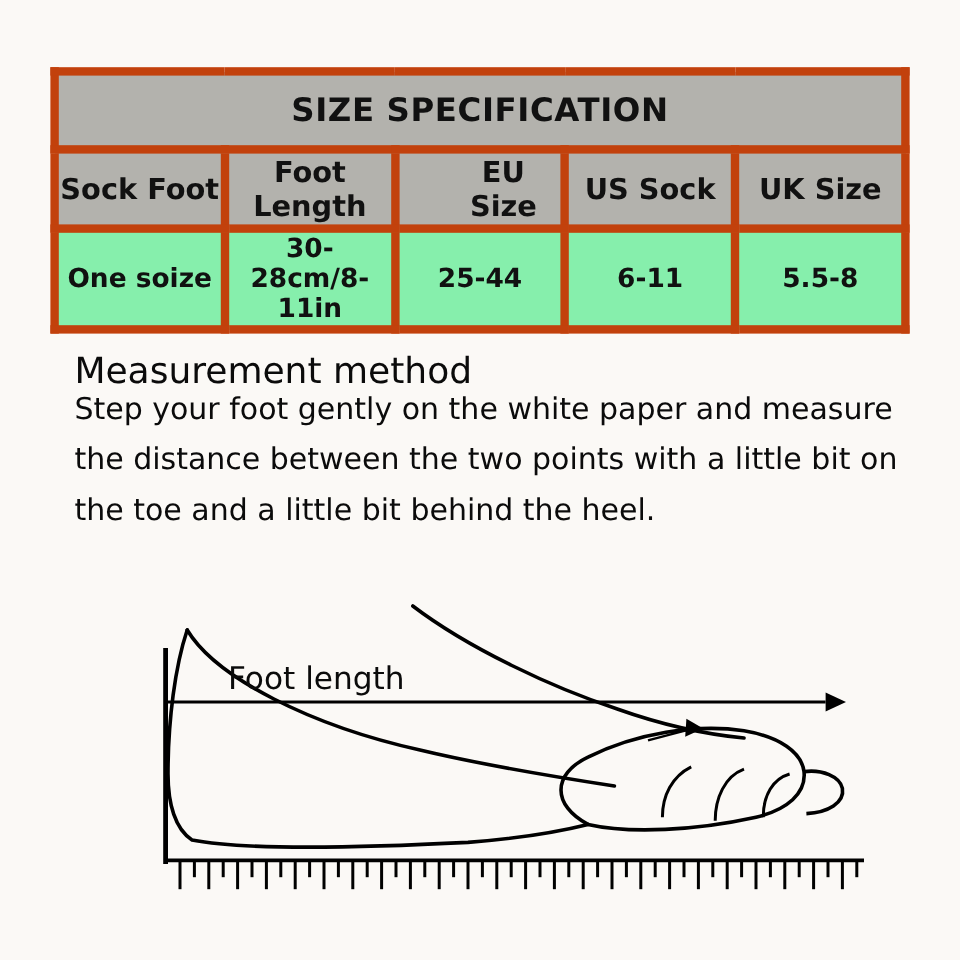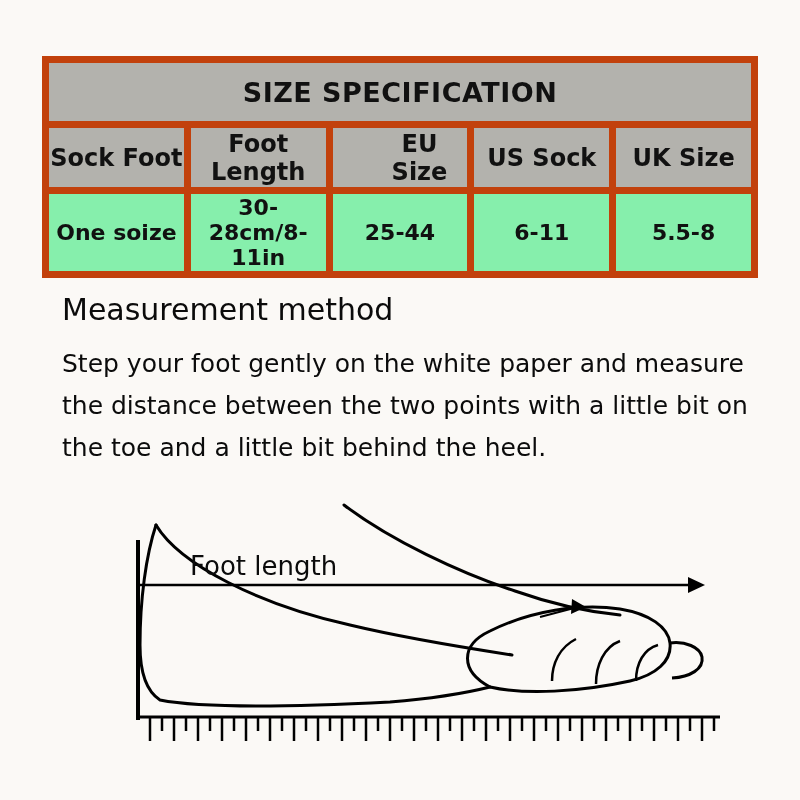--- a/index.html
+++ b/index.html
@@ -58,21 +58,21 @@
     position: absolute;
     left: 62px;
     top: 292px;
     font-size: 30px;
     line-height: 1.2;
     color: #0b0b0b;
   }
   .method-body {
     position: absolute;
     left: 62px;
-    top: 343px;
+    top: 320px;
     width: 700px;
     font-size: 25px;
     line-height: 42px;
     color: #0b0b0b;
   }
 
   
   .illustration {
     position: absolute;
     left: 60px;

